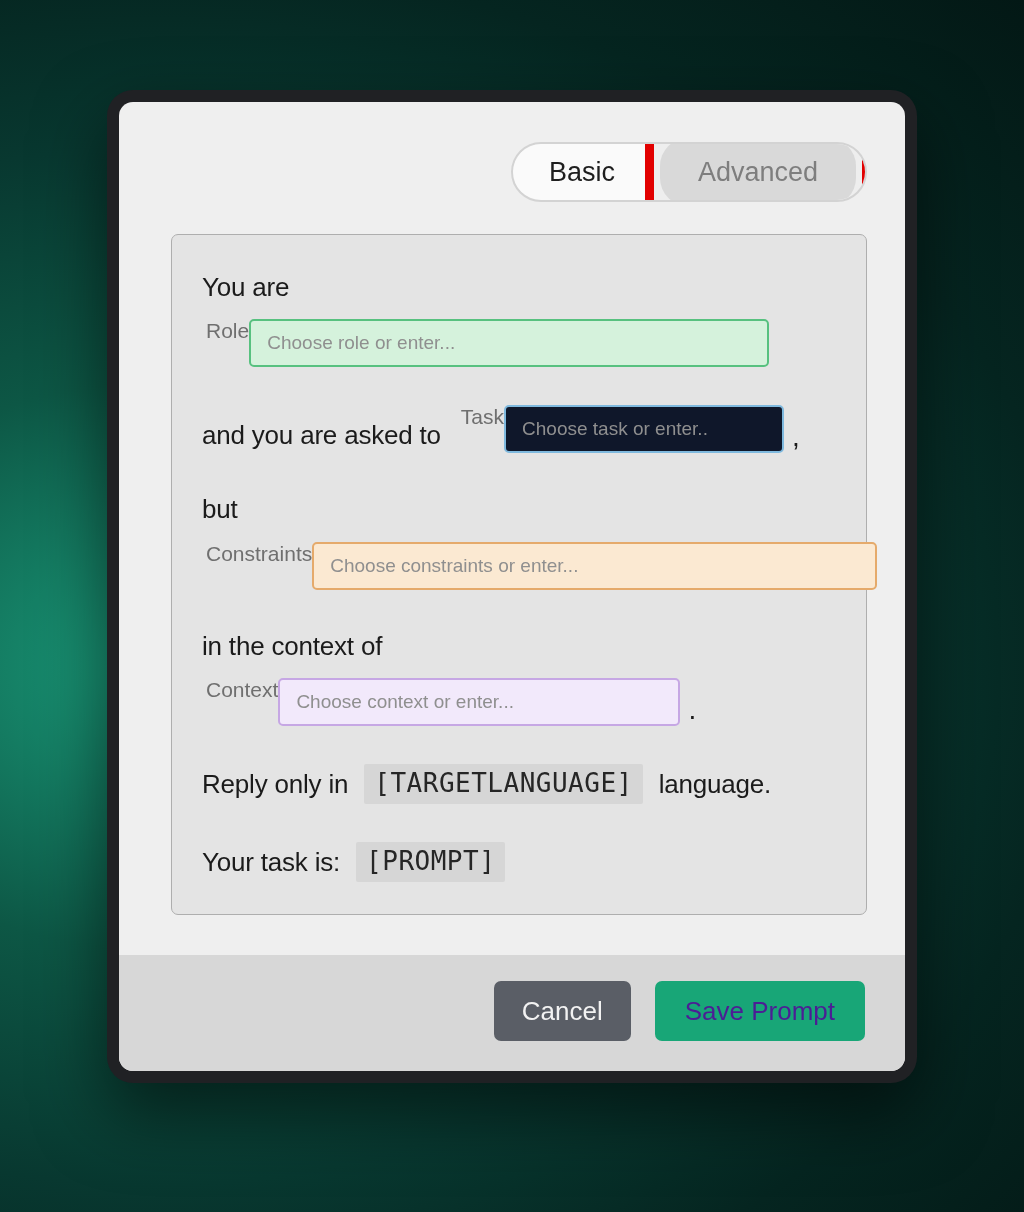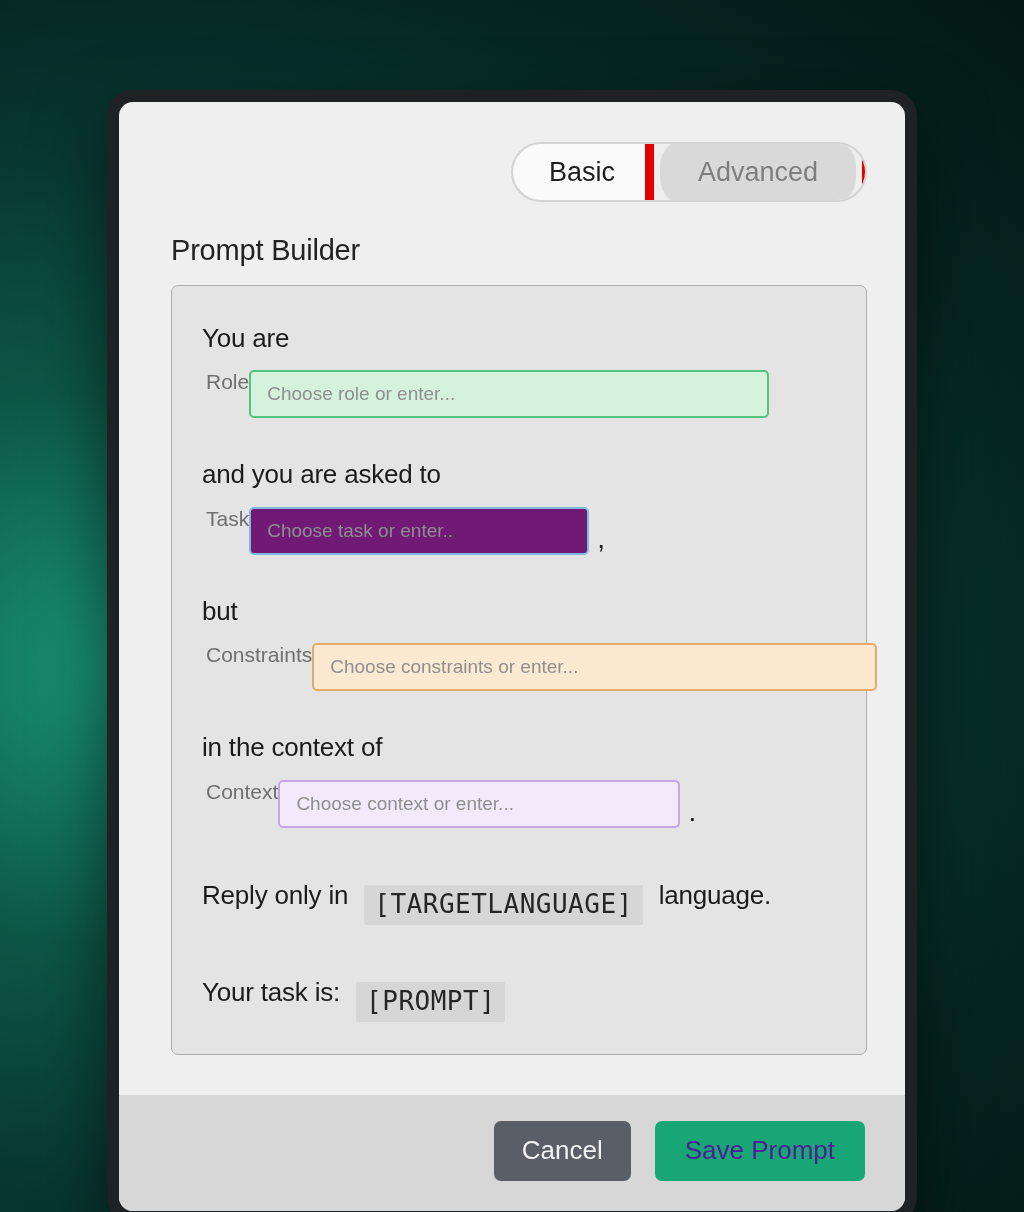--- a/index.html
+++ b/index.html
@@ -98,34 +98,33 @@
       padding: 0 16px;
       font-size: 19px;
       color: #8f8f8f;
       display:flex;
       align-items:center;
       border: 2px solid;
       min-width: 200px;
       background-clip: padding-box;
     }
     .field-role { background:#d5f2dc; border-color:#57c17f; width: 520px; }
-    .field-task { background:#701a75; border-color:#7fb9de; width: 340px; }
+    .field-task { background:#0f172a; border-color:#7fb9de; width: 280px; }
     .field-constraints{ background:#fbe9d2; border-color:#e5aa6b; width: 565px; }
     .field-context { background:#f2e9fb; border-color:#c6a7e4; width: 402px; }
     .trailing-punc { font-size: 28px; color:#1b1b1b; margin-left: -8px; }
     .token {
       display:inline-block;
       background:#d6d6d6;
       border-radius: 2px;
       padding: 4px 10px 6px 10px;
       font-family: ui-monospace, "SF Mono", Menlo, Consolas, monospace;
       font-size: 26px;
       color:#262626;
       letter-spacing: 0.5px;
-      margin-top: 19px;
     }
     .footer {
       background:#d7d7d7;
       padding: 26px 40px 30px 40px;
       display:flex;
       justify-content:flex-end;
       gap: 24px;
     }
     .btn {
       height: 60px;
@@ -148,21 +147,20 @@
 
       <div class="tab-area">
         <div class="tab-group">
           <div class="tab active">Basic</div>
           <div class="highlight-box">
             <div class="tab-advanced-wrap">Advanced</div>
           </div>
         </div>
       </div>
 
-      <div class="title">Prompt Builder</div>
 
       <div class="panel">
 
         <div class="row">
           <span class="row-text">You are</span>
           <div class="field-wrap">
             <span class="field-label">Role</span>
             <div class="field field-role">Choose role or enter...</div>
           </div>
         </div>

